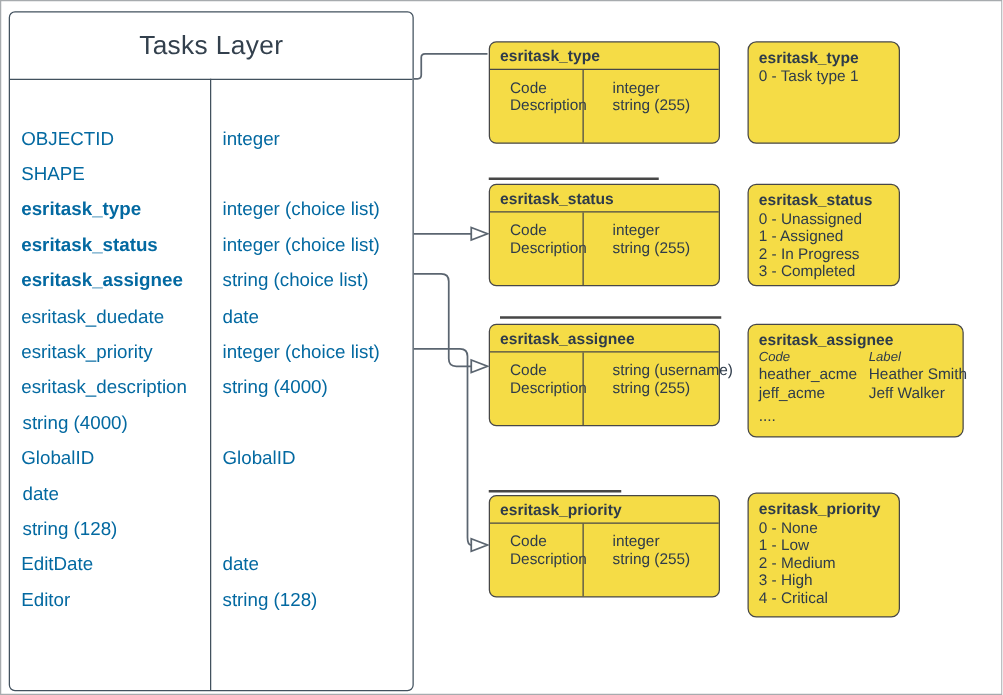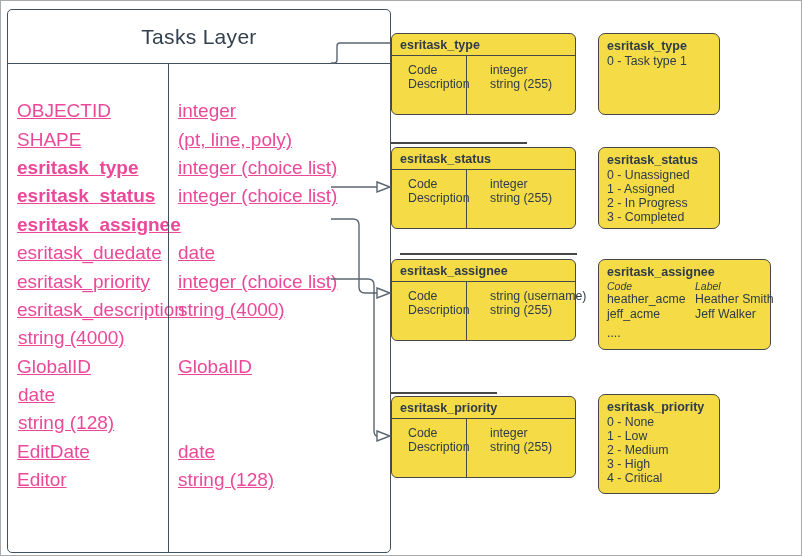--- a/index.html
+++ b/index.html
@@ -4,31 +4,31 @@
 <style>
   html,body{margin:0;padding:0;}
   body{
     width:802px;height:556px;position:relative;background:#ffffff;
     font-family:"Liberation Sans",sans-serif;overflow:hidden;
   }
   .page{position:absolute;inset:0;border:1px solid #a7abae;box-sizing:border-box;background:#fff;}
 
   
   .tasks-box{
-    position:absolute;left:6px;top:8px;width:384px;height:544px;
+    position:absolute;left:6px;top:8px;width:324px;height:544px;
     background:#fff;border:1.6px solid #42515e;border-radius:5px;box-sizing:border-box;
   }
   .tasks-title{
     height:53px;border-bottom:1.4px solid #42515e;
     display:flex;align-items:center;justify-content:center;
     font-size:21px;color:#33404d;letter-spacing:.3px;
   }
   .tasks-fields{padding-top:33px;}
   .field-row{display:grid;grid-template-columns:160px 1fr;height:28.4px;align-items:center;
-    font-size:19px;color:#ec4899;text-decoration:underline;}
+    font-size:15px;color:#0369a1;}
   .field-name{padding-left:9px;white-space:nowrap;}
   .field-name.bold{font-weight:bold;}
   .field-type{padding-left:10px;white-space:nowrap;}
   .col-divider{position:absolute;left:160px;top:53px;bottom:0;width:1.2px;background:#42515e;}
 
   
   .dtable{
     position:absolute;width:185px;height:82px;box-sizing:border-box;
     background:#f5dc46;border:1.6px solid #474747;border-radius:6px;color:#2e3b4a;
   }
@@ -74,32 +74,32 @@
 
   <div class="tasks-box">
     <div class="tasks-title">Tasks Layer</div>
     <div class="tasks-fields">
         <div class="field-row">
           <span class="field-name">OBJECTID</span>
           <span class="field-type">integer</span>
         </div>
         <div class="field-row">
           <span class="field-name">SHAPE</span>
-          <span class="field-type">(pt, line, poly)</span>
         </div>
         <div class="field-row">
           <span class="field-name bold">esritask_type</span>
           <span class="field-type">integer (choice list)</span>
         </div>
         <div class="field-row">
           <span class="field-name bold">esritask_status</span>
           <span class="field-type">integer (choice list)</span>
         </div>
         <div class="field-row">
           <span class="field-name bold">esritask_assignee</span>
+          <span class="field-type">string (choice list)</span>
         </div>
         <div class="field-row">
           <span class="field-name">esritask_duedate</span>
           <span class="field-type">date</span>
         </div>
         <div class="field-row">
           <span class="field-name">esritask_priority</span>
           <span class="field-type">integer (choice list)</span>
         </div>
         <div class="field-row">

